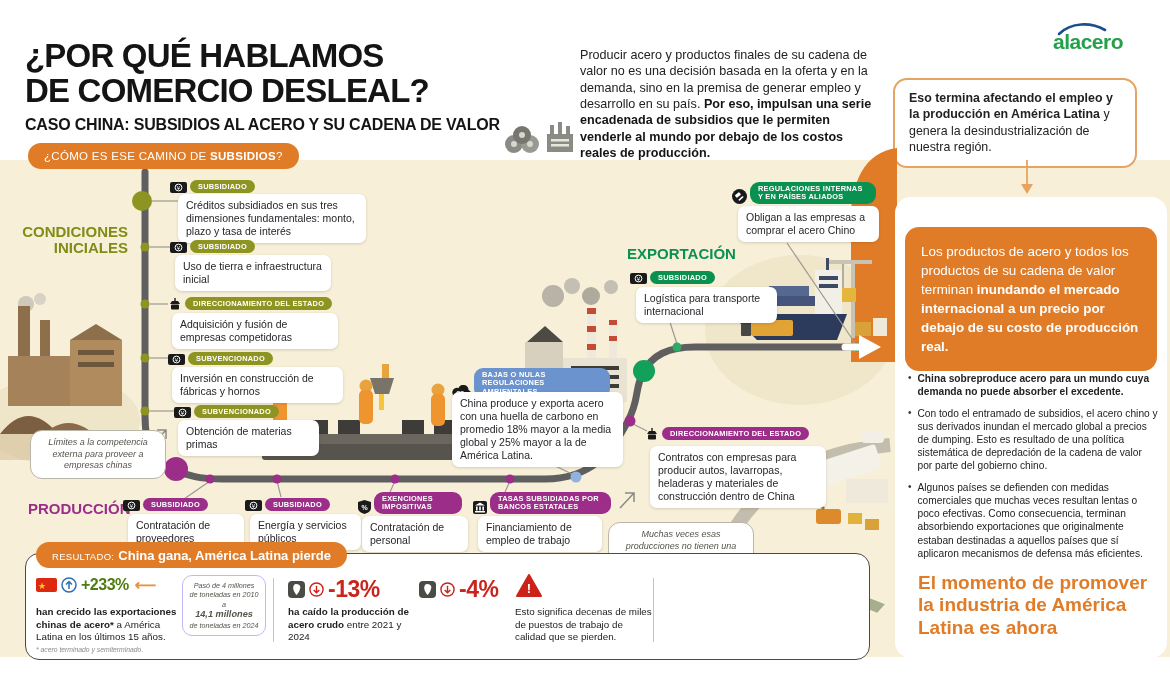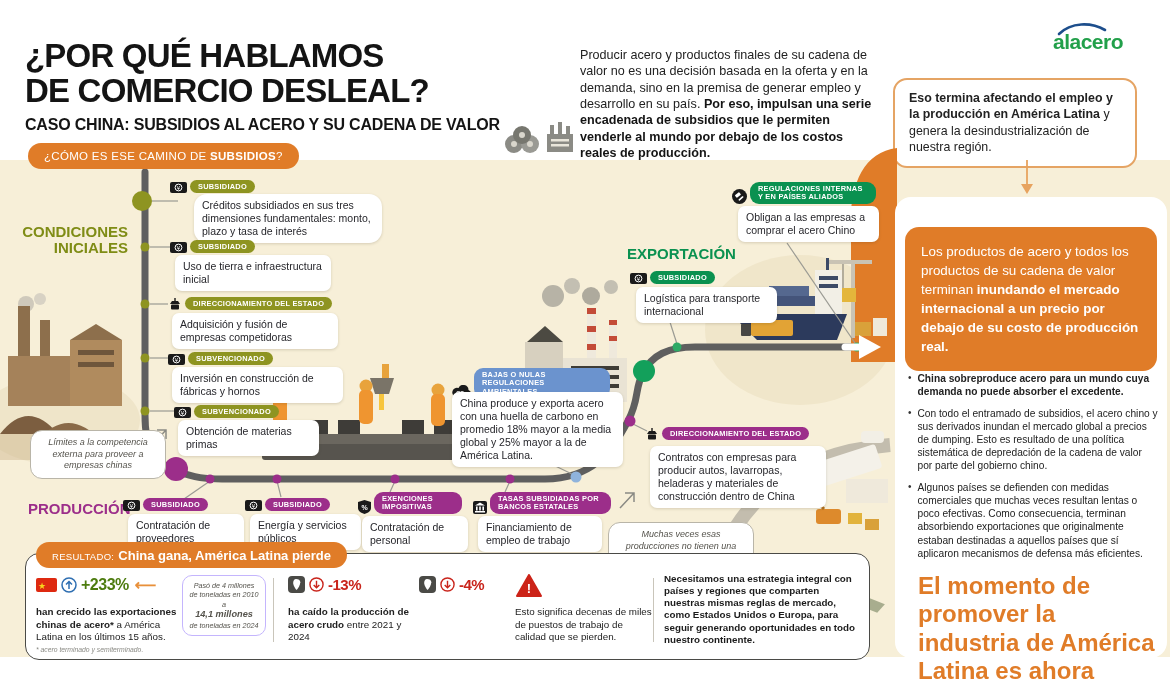--- a/index.html
+++ b/index.html
@@ -21,27 +21,27 @@
   .bicon{flex:0 0 auto;display:block;}
   .pill{display:inline-block;color:#fff;font-weight:bold;font-size:7.4px;line-height:1.15;letter-spacing:.25px;padding:2.5px 8px 2px;border-radius:9px;text-transform:uppercase;}
   .olive-bg{background:#8e9421;} .purple-bg{background:#9c2e8a;} .green-bg{background:#0a9150;} .blue-bg{background:#6b93ce;}
   .card{background:#fff;border-radius:7px;padding:5px 8px;font-size:10.5px;line-height:1.24;color:#26262b;box-shadow:0 1px 3px rgba(60,50,20,.18);z-index:3;}
   .bubble{background:#fff;border:1px solid #b9b5a8;border-radius:12px;padding:6px 8px;font-size:9px;font-style:italic;color:#55534c;text-align:center;line-height:1.3;z-index:3;}
   .panel{background:#fff;border-radius:16px;z-index:4;}
   .obox{background:#e07c28;border-radius:14px;color:#fff;padding:15px 16px;font-size:13.4px;line-height:1.42;z-index:5;}
   .bullets{font-size:10.2px;line-height:1.28;color:#222;}
   .bullet{display:flex;gap:6px;margin-bottom:9px;}
   .bullet .dot{flex:0 0 auto;color:#333;font-size:10px;line-height:1.28;}
-  .closing{font-size:24px;line-height:1.18;font-weight:bold;color:#e07c28;}
+  .closing{font-size:19px;line-height:1.18;font-weight:bold;color:#e07c28;}
   .rbox{background:#fff;border:1.6px solid #4a4a46;border-radius:14px;z-index:5;}
   .rpill{position:absolute;left:10px;top:-12px;background:#e07c28;color:#fff;border-radius:15px;padding:4px 16px;white-space:nowrap;}
   .rpill .rlab{font-size:9.5px;letter-spacing:.3px;}
   .rpill .rtit{font-size:13px;font-weight:bold;margin-left:4px;}
   .statval{font-weight:bold;letter-spacing:-0.5px;}
-  .blue-v{color:#4d7c0f;font-size:16px;text-align:center;} .red-v{color:#c9251c;font-size:15px;}
+  .blue-v{color:#4d7c0f;font-size:16px;text-align:center;} .red-v{color:#c9251c;font-size:23px;}
   .stattext{font-size:9.8px;line-height:1.28;color:#222;}
   .footnote{font-size:6.8px;font-style:italic;color:#8a8a84;}
   .vdiv{width:1px;background:#c9c5ba;position:absolute;}
   .sbubble{border:1px solid #c4b5fd;border-radius:10px;font-size:7.2px;font-style:italic;color:#55534c;text-align:center;line-height:1.3;padding:5px 4px;background:#fff;}
   .sbubble .big{font-size:9.2px;font-weight:bold;}
   .strategy{font-size:9.8px;line-height:1.24;font-weight:bold;color:#1c1c1c;}
   .footer{font-size:8.6px;font-style:italic;color:#8c8c86;}
   .ribbon{position:absolute;width:26px;height:9px;background:#a8ad8e;transform:skewX(-30deg) rotate(18deg);z-index:4;}
 </style>
 </head>
@@ -250,21 +250,21 @@
   </div>
 
   <div class="abs badge" style="left:170px;top:180px;">
     <svg class="bicon" width="17" height="11" viewBox="0 0 17 11">
         <rect width="17" height="11" rx="2" fill="#1a1a1a"></rect>
         <circle cx="8.5" cy="5.5" r="3.4" fill="none" stroke="#fff" stroke-width="1"></circle>
         <text x="8.5" y="8" font-size="6" fill="#fff" text-anchor="middle">¥</text>
       </svg>
     <span class="pill olive-bg">SUBSIDIADO</span>
   </div>
-  <div class="abs card" style="left:194px;top:194px;width:172px;border-radius:13px;">Créditos subsidiados en sus tres dimensiones fundamentales: monto, plazo y tasa de interés</div>
+  <div class="abs card" style="left:178px;top:194px;width:172px;">Créditos subsidiados en sus tres dimensiones fundamentales: monto, plazo y tasa de interés</div>
 
   <div class="abs badge" style="left:170px;top:240px;">
     <svg class="bicon" width="17" height="11" viewBox="0 0 17 11">
         <rect width="17" height="11" rx="2" fill="#1a1a1a"></rect>
         <circle cx="8.5" cy="5.5" r="3.4" fill="none" stroke="#fff" stroke-width="1"></circle>
         <text x="8.5" y="8" font-size="6" fill="#fff" text-anchor="middle">¥</text>
       </svg>
     <span class="pill olive-bg">SUBSIDIADO</span>
   </div>
   <div class="abs card" style="left:175px;top:255px;width:140px;">Uso de tierra e infraestructura inicial</div>
@@ -466,18 +466,17 @@
     </div>
 
     <svg class="abs" style="left:490px;top:20px;" width="26" height="23" viewBox="0 0 26 23">
       <path d="M13 1 L25 22 H1 Z" fill="#cc2318" stroke="#cc2318" stroke-linejoin="round" stroke-width="2"></path>
       <text x="13" y="19" font-size="13" fill="#fff" text-anchor="middle" font-weight="bold">!</text>
     </svg>
     <div class="abs stattext" style="left:489px;top:52px;width:140px;">Esto significa decenas de miles de puestos de trabajo de calidad que se pierden.</div>
 
     <div class="vdiv" style="left:627px;top:24px;height:64px;"></div>
 
-    <div class="abs strategy" style="left:638px;top:19px;width:196px;">Necesitamos una estrategia integral con países y regiones que comparten nuestras mismas reglas de mercado, como Estados Unidos o Europa, para seguir generando oportunidades en todo nuestro continente.</div>
   </div>
   <div class="ribbon" style="left:858px;top:600px;"></div>
 
 
 </div>
 
 </body></html>

